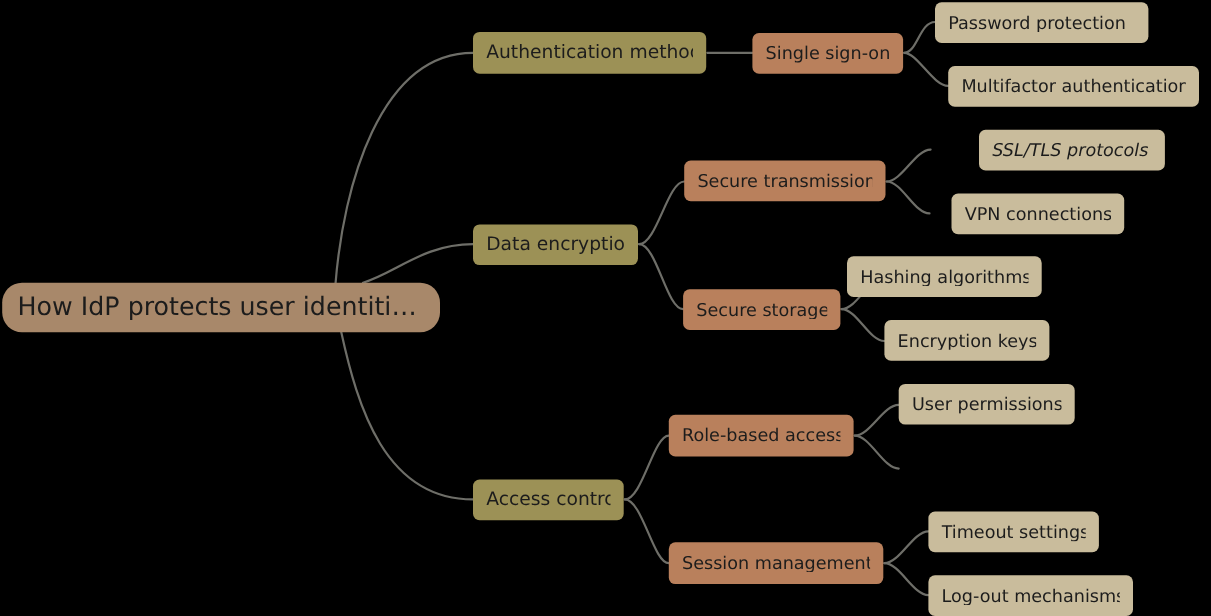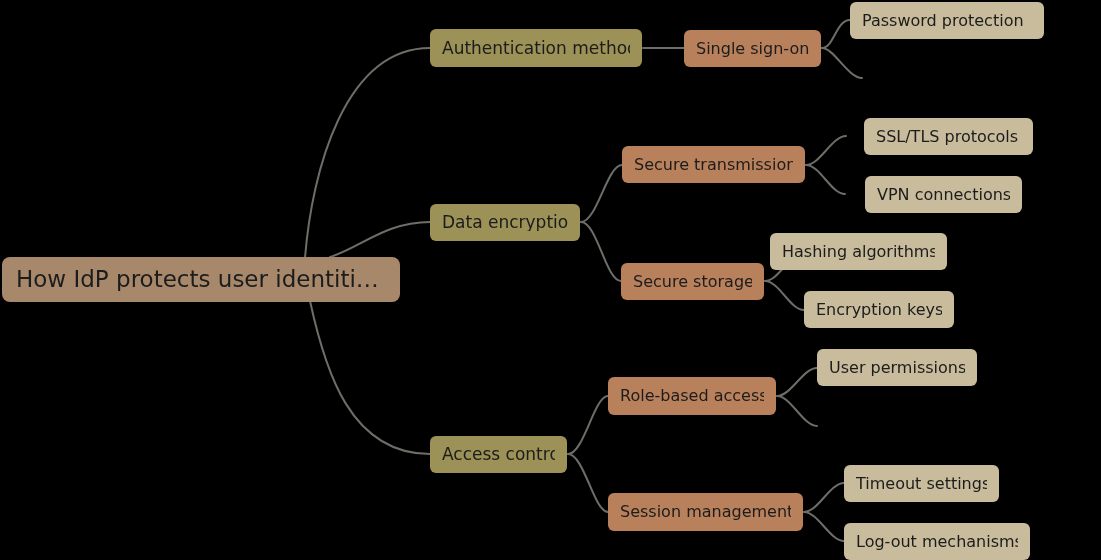--- a/index.html
+++ b/index.html
@@ -38,21 +38,21 @@
     display: block;
     width: 100%;
     overflow: hidden;
     text-overflow: clip;
     white-space: nowrap;
   }
   .lvl-root {
     background: #a8886a;
     font-size: 23px;
     padding: 0 14px;
-    border-radius: 8px;
+    border-radius: 18px;
   }
   .lvl-1 {
     background: #9c9156;
     font-size: 17px;
     padding: 0 12px;
   }
   .lvl-2 {
     background: #b9805c;
     font-size: 16px;
     padding: 0 12px;
@@ -109,30 +109,33 @@
   </div>
 
   <div class="node lvl-2" style="left:684px; top:30px; width:137px; height:37px;">
     <span class="label">Single sign-on</span>
   </div>
 
   <div class="node lvl-3" style="left:850px; top:2px; width:194px; height:37px;">
     <span class="label">Password protection</span>
   </div>
 
+  <div class="node lvl-3" style="left:862px; top:60px; width:228px; height:37px;">
+    <span class="label">Multifactor authentication</span>
+  </div>
 
   <div class="node lvl-1" style="left:430px; top:204px; width:150px; height:37px;">
     <span class="label">Data encryption</span>
   </div>
 
   <div class="node lvl-2" style="left:622px; top:146px; width:183px; height:37px;">
     <span class="label">Secure transmission</span>
   </div>
 
-  <div class="node lvl-3" style="left:864px; top:118px; width:169px; height:37px;">
+  <div class="node lvl-3" style="left:890px; top:118px; width:169px; height:37px;font-style:italic;">
     <span class="label">SSL/TLS protocols</span>
   </div>
 
   <div class="node lvl-3" style="left:845px; top:176px; width:157px; height:37px;margin-left:20px;">
     <span class="label">VPN connections</span>
   </div>
 
   <div class="node lvl-2" style="left:621px; top:263px; width:143px; height:37px;">
     <span class="label">Secure storage</span>
   </div>

